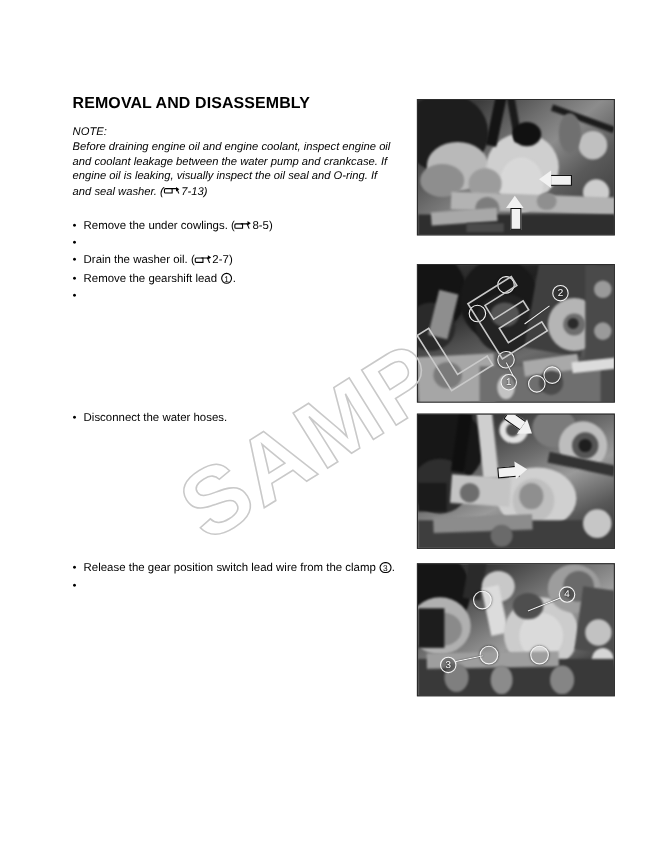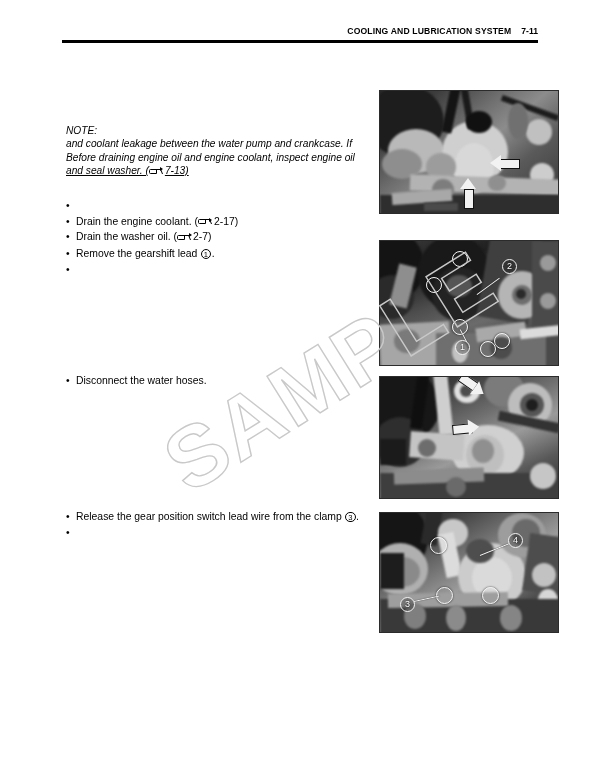--- a/index.html
+++ b/index.html
@@ -78,35 +78,35 @@
     font-size: 14.5px;
     font-weight: bold;
     letter-spacing: 0.1px;
     line-height: 16px;
   }
 
   
   .note-block {
     position: absolute;
     left: 66px;
-    top: 124px;
+    top: 114px;
     width: 302px;
   }
   .note-label {
     font-size: 10.2px;
     font-style: italic;
     line-height: 13.4px;
   }
   .note-text {
     font-size: 10.2px;
     font-style: italic;
     line-height: 13.4px;
     text-align: justify;
   }
-  .note-text .lastline { text-align: left; text-decoration: underline; }
+  .note-text .lastline { text-align: left; }
 
   .bullet-list {
     position: absolute;
     width: 302px;
     left: 66px;
   }
   .bullets-a { top: 198px; }
   .bullets-b { top: 246px; }
   .bullets-c { top: 373px; }
   .bullets-d { top: 509px; }
@@ -267,45 +267,40 @@
     -webkit-text-stroke: 1.4px #c9c9c9;
     line-height: 120px;
     white-space: nowrap;
   }
 </style>
 </head>
 <body>
 
 <div class="page">
 
-  <div class="header">
-    <div class="header-inner">
-      <span class="header-title">COOLING AND LUBRICATION SYSTEM</span>
-      <span class="header-page">7-11</span>
-    </div>
-    <div class="header-rule"></div>
-  </div>
-
+
+  <div class="title-sub">REMOVAL AND DISASSEMBLY</div>
 
   <div class="note-block">
     <div class="note-label">NOTE:</div>
     <div class="note-text">
+      <div>Before draining engine oil and engine coolant, inspect engine oil</div>
       <div>and coolant leakage between the water pump and crankcase. If</div>
-      <div>Before draining engine oil and engine coolant, inspect engine oil</div>
+      <div>engine oil is leaking, visually inspect the oil seal and O-ring. If</div>
       <div class="lastline"><span>and seal washer. (</span><span class="refglyph"><span class="box"></span><span class="arm"></span><span class="tip"></span></span><span>7-13)</span></div>
     </div>
   </div>
 
   <div class="bullet-list bullets-a">
     <div class="bullet">
       <span class="dot">•</span>
-    </div>
-    <div class="bullet">
-      <span class="dot">•</span>
-      <span class="btext"><span>Drain the engine coolant. (</span><span class="refglyph"><span class="box"></span><span class="arm"></span><span class="tip"></span></span><span>2-17)</span></span>
+      <span class="btext"><span>Remove the under cowlings. (</span><span class="refglyph"><span class="box"></span><span class="arm"></span><span class="tip"></span></span><span>8-5)</span></span>
+    </div>
+    <div class="bullet">
+      <span class="dot">•</span>
     </div>
     <div class="bullet">
       <span class="dot">•</span>
       <span class="btext"><span>Drain the washer oil. (</span><span class="refglyph"><span class="box"></span><span class="arm"></span><span class="tip"></span></span><span>2-7)</span></span>
     </div>
   </div>
 
   <div class="bullet-list bullets-b">
     <div class="bullet">
       <span class="dot">•</span>

